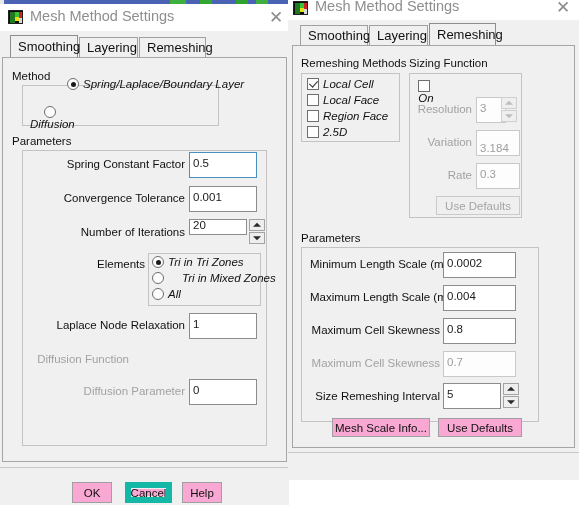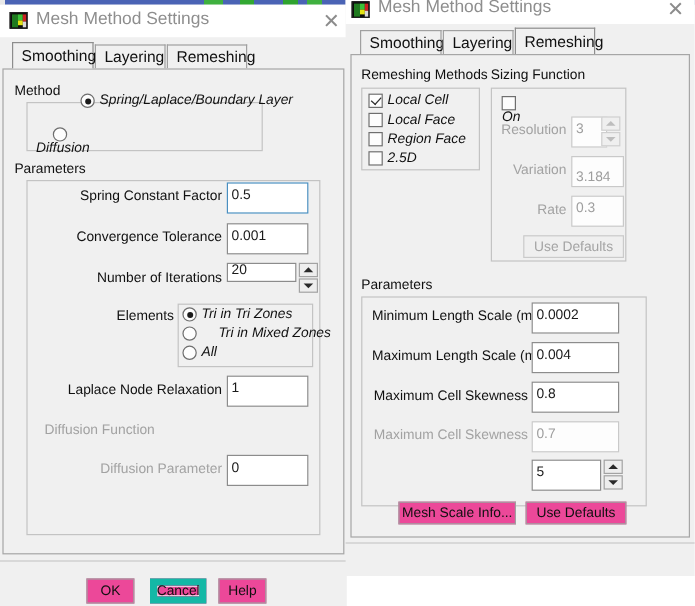--- a/index.html
+++ b/index.html
@@ -268,21 +268,21 @@
     right: 6px; top: 50%;
     width: 7px; height: 7px;
     border-left: 1.4px solid #b0b0b0;
     border-bottom: 1.4px solid #b0b0b0;
     transform: translateY(-65%) rotate(-45deg);
   }
 
   
   .btn {
     position: absolute;
-    background: #ec4899;
+    background: #f9a8d4;
     border: 1px solid #a0a0a0;
     box-sizing: border-box;
     font-size: 11.5px;
     color: #101010;
     text-align: center;
     cursor: pointer;
     white-space: nowrap;
     display: flex;
     align-items: center;
     justify-content: center;
@@ -486,20 +486,21 @@
   <div class="field-label" style="left:22px; top:324px; width:130px;">Maximum Cell Skewness</div>
   <div class="textbox" style="left:155px; top:318px; width:73px; height:26px;">
     <span class="tb-val">0.8</span>
   </div>
 
   <div class="field-label disabled" style="left:22px; top:357px; width:130px;">Maximum Cell Skewness</div>
   <div class="textbox disabled" style="left:155px; top:351px; width:73px; height:26px;">
     <span class="tb-val">0.7</span>
   </div>
 
+  <div class="field-label" style="left:22px; top:390px; width:130px;">Size Remeshing Interval</div>
   <div class="textbox" style="left:155px; top:383px; width:58px; height:26px;">
     <span class="tb-val">5</span>
   </div>
   <div class="spinner" style="left:215px; top:383px; height:26px;">
     <div class="spin-btn up" style="top:0px;">
         <span class="arr"></span>
       </div>
     <div class="spin-btn down" style="top:13px;">
         <span class="arr"></span>
       </div>

